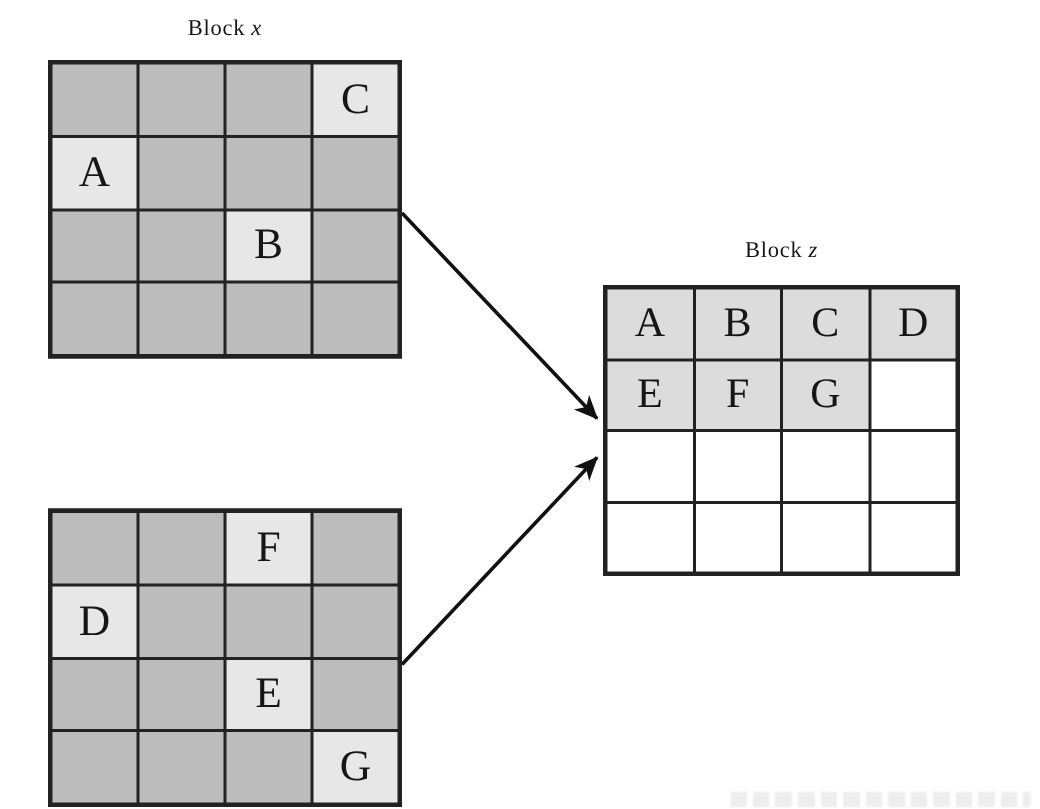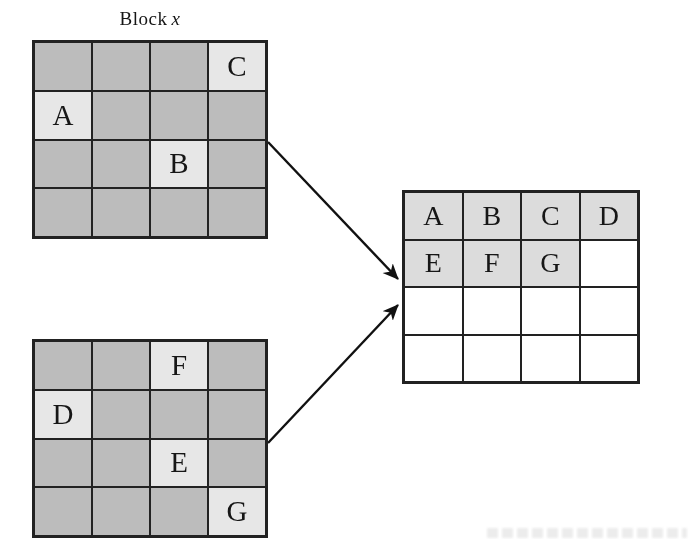--- a/index.html
+++ b/index.html
@@ -7,21 +7,21 @@
     position: relative;
     width: 693px;
     height: 539px;
     background: #ffffff;
     overflow: hidden;
     font-family: "Liberation Serif", serif;
   }
   .block-title {
     position: absolute;
     text-align: center;
-    font-size: 19px;
+    font-size: 15px;
     color: #161616;
     letter-spacing: 0.5px;
     line-height: 26px;
     white-space: nowrap;
   }
   .block-title i { margin-left: 4px; }
   .grid {
     position: absolute;
     display: grid;
     grid-template-columns: repeat(4, 1fr);
@@ -114,20 +114,23 @@
       <div class="cell cell-dark"></div>
       <div class="cell cell-dark"></div>
       <div class="cell cell-light">E</div>
       <div class="cell cell-dark"></div>
       <div class="cell cell-dark"></div>
       <div class="cell cell-dark"></div>
       <div class="cell cell-dark"></div>
       <div class="cell cell-light">G</div>
     </div>
 
+  <div class="block-title" style="left:402px; top:154px; width:238px;">
+    <span>Block</span><i>z</i>
+  </div>
   <div class="grid" id="grid-z" style="left:402px; top:190px; width:238px; height:194px;">
       <div class="cell cell-zfill">A</div>
       <div class="cell cell-zfill">B</div>
       <div class="cell cell-zfill">C</div>
       <div class="cell cell-zfill">D</div>
       <div class="cell cell-zfill">E</div>
       <div class="cell cell-zfill">F</div>
       <div class="cell cell-zfill">G</div>
       <div class="cell cell-white"></div>
       <div class="cell cell-white"></div>

